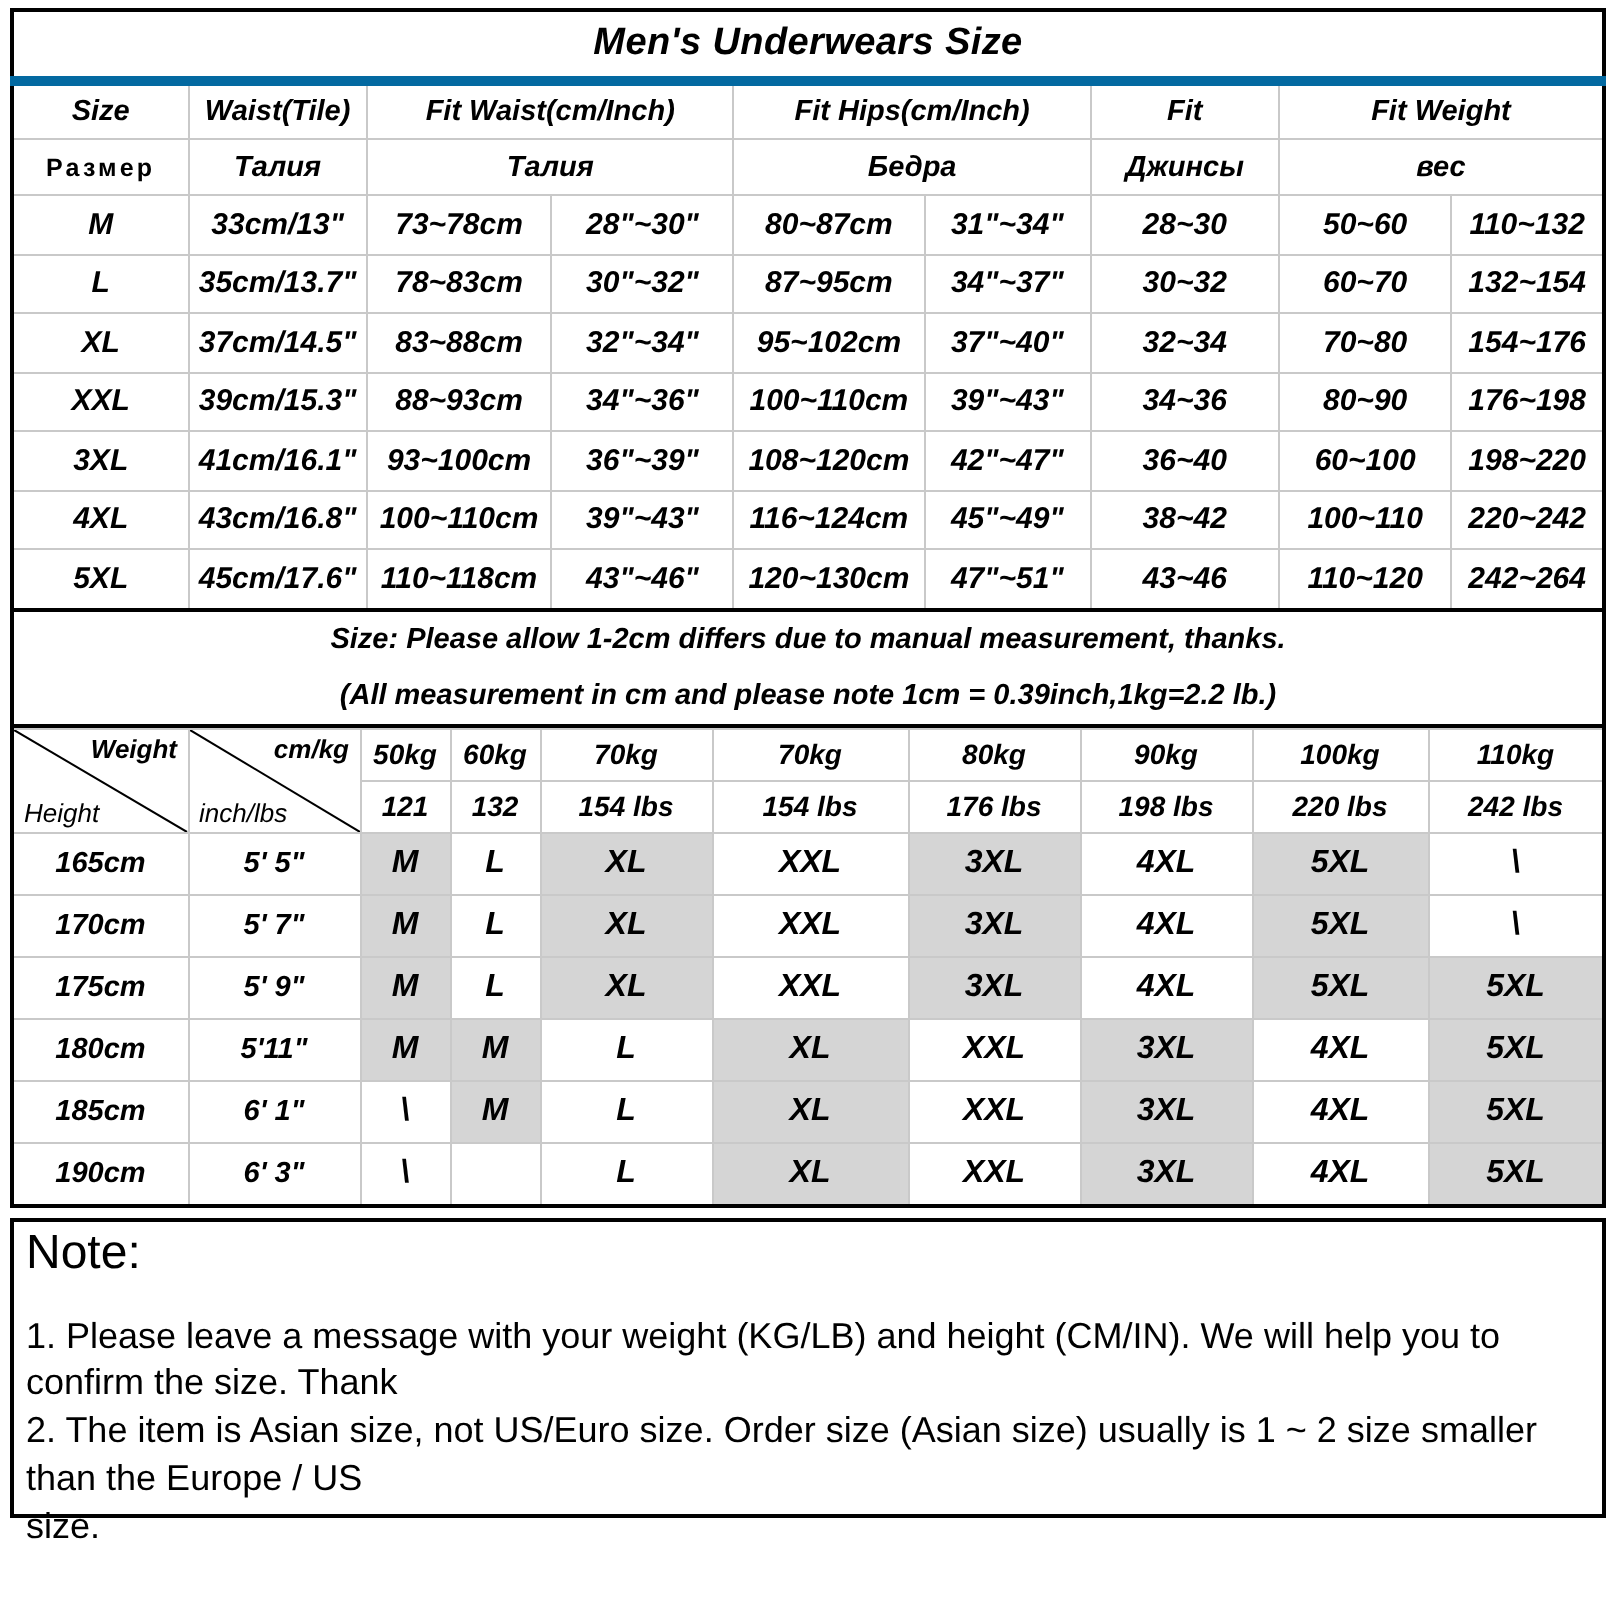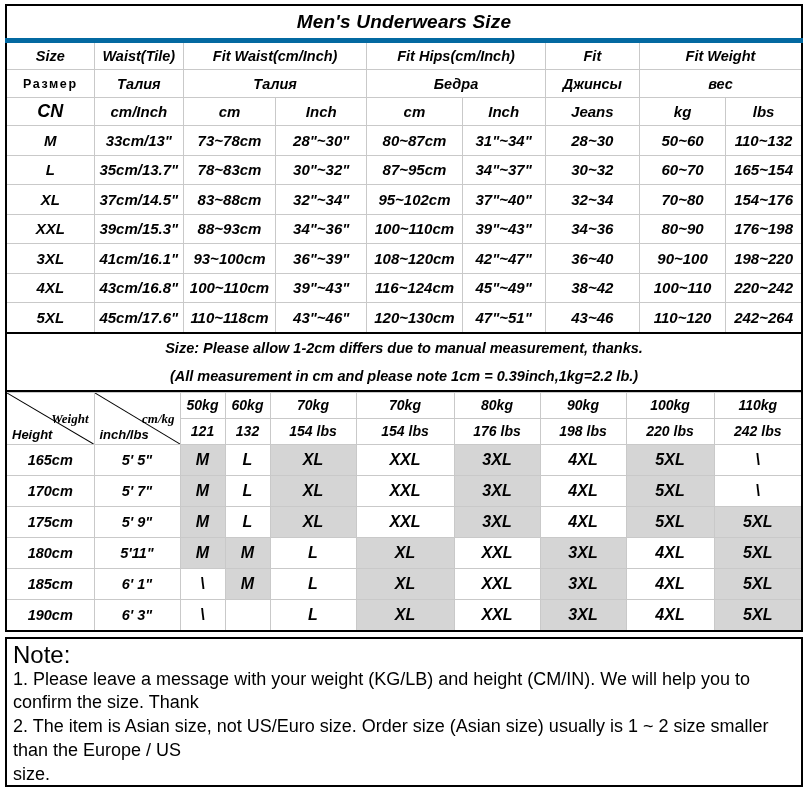--- a/index.html
+++ b/index.html
@@ -43,29 +43,29 @@
   
   .tbl-mx{border:2px solid #000;border-top:none;}
   .tbl-mx td{height:30px;font-size:14.5px;}
   .tbl-mx .hcell{height:25px;font-size:14px;}
   .tbl-mx .body-cell{font-size:16px;}
   .gray{background:#d5d5d5;}
   .vsep{border-left:1.6px solid #000 !important;}
 
   .diag{position:relative;padding:0;vertical-align:middle;}
   .diag .dline{position:absolute;left:0;top:0;width:100%;height:100%;pointer-events:none;}
-  .diag .tr-lbl{position:absolute;right:5px;top:18px;font-size:13px;font-style:italic;font-weight:bold;font-family:Liberation Serif, serif;}
-  .diag .bl-lbl{position:absolute;left:5px;bottom:2px;font-size:13px;font-style:italic;font-weight:bold;}
+  .diag .tr-lbl{position:absolute;right:5px;top:2px;font-size:13px;font-style:italic;font-weight:bold;}
+  .diag .bl-lbl{position:absolute;left:5px;bottom:2px;font-size:13px;font-style:italic;font-weight:normal;}
 
   
   .notes{
     border:2px solid #000;width:798px;box-sizing:border-box;
     margin-top:5px;padding:3px 6px 4px 6px;height:150px;
   }
-  .notes .n-title{font-size:24px;font-weight:normal;line-height:1.05;margin-bottom:1px;}
+  .notes .n-title{font-size:24px;font-weight:normal;line-height:1.05;margin-bottom:18px;}
   .notes .n-line{font-size:18px;line-height:1.32;font-weight:normal;}
 </style>
 </head>
 <body>
 
 <div class="page">
 
   <table class="tbl-main">
     <colgroup>
       <col style="width:88px">
@@ -91,31 +91,20 @@
         <td colspan="2">Fit Weight</td>
       </tr>
       <tr class="hdr-ru">
         <td class="ru-size">Размер</td>
         <td>Талия</td>
         <td colspan="2">Талия</td>
         <td colspan="2">Бедра</td>
         <td>Джинсы</td>
         <td colspan="2">вес</td>
       </tr>
-      <tr class="hdr-cn">
-        <td class="sz">CN</td>
-        <td>cm/Inch</td>
-        <td>cm</td>
-        <td>Inch</td>
-        <td>cm</td>
-        <td>Inch</td>
-        <td>Jeans</td>
-        <td>kg</td>
-        <td>lbs</td>
-      </tr>
 
       <tr class="row-d thick-top">
         <td class="sz">M</td>
         <td>33cm/13"</td>
         <td>73~78cm</td>
         <td>28"~30"</td>
         <td>80~87cm</td>
         <td>31"~34"</td>
         <td>28~30</td>
         <td>50~60</td>
@@ -123,21 +112,21 @@
       </tr>
       <tr class="row-d">
         <td class="sz">L</td>
         <td>35cm/13.7"</td>
         <td>78~83cm</td>
         <td>30"~32"</td>
         <td>87~95cm</td>
         <td>34"~37"</td>
         <td>30~32</td>
         <td>60~70</td>
-        <td>165~154</td>
+        <td>132~154</td>
       </tr>
       <tr class="row-d thick-top">
         <td class="sz">XL</td>
         <td>37cm/14.5"</td>
         <td>83~88cm</td>
         <td>32"~34"</td>
         <td>95~102cm</td>
         <td>37"~40"</td>
         <td>32~34</td>
         <td>70~80</td>
@@ -155,21 +144,21 @@
         <td>176~198</td>
       </tr>
       <tr class="row-d">
         <td class="sz">3XL</td>
         <td>41cm/16.1"</td>
         <td>93~100cm</td>
         <td>36"~39"</td>
         <td>108~120cm</td>
         <td>42"~47"</td>
         <td>36~40</td>
-        <td>90~100</td>
+        <td>60~100</td>
         <td>198~220</td>
       </tr>
       <tr class="row-d thick-top">
         <td class="sz">4XL</td>
         <td>43cm/16.8"</td>
         <td>100~110cm</td>
         <td>39"~43"</td>
         <td>116~124cm</td>
         <td>45"~49"</td>
         <td>38~42</td>

